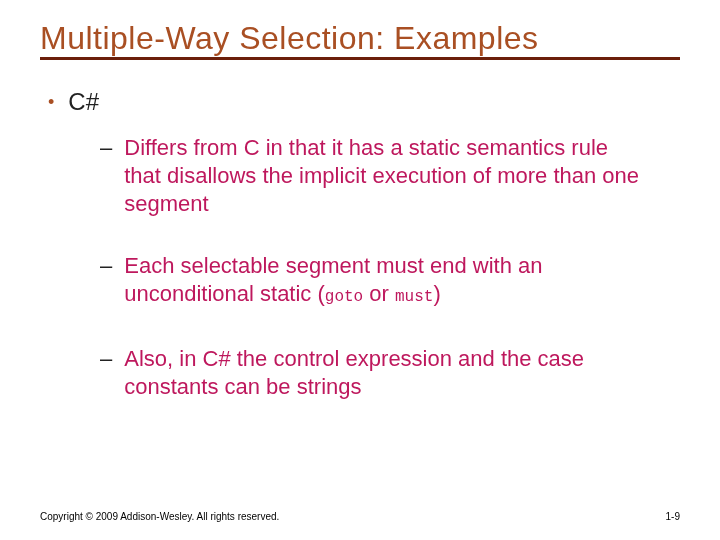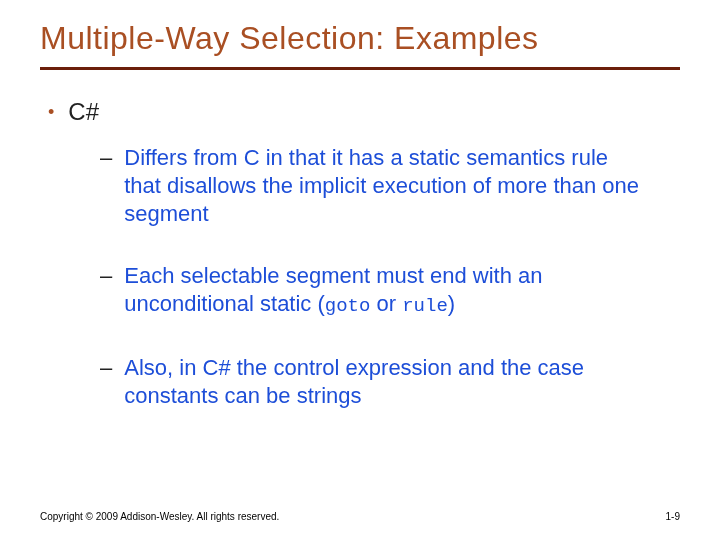--- a/index.html
+++ b/index.html
@@ -16,21 +16,21 @@
     padding: 20px 40px 0 40px;
     box-sizing: border-box;
     height: 100%;
     position: relative;
   }
   .title {
     color: #a94f23;
     font-family: "Trebuchet MS", Verdana, sans-serif;
     font-size: 32px;
     font-weight: normal;
-    margin: 0 0 10px 0;
+    margin: 0 0 0 0;
     letter-spacing: 0.5px;
   }
   .rule {
     border: none;
     border-top: 3px solid #6b1f0a;
     margin: 0 0 28px 0;
   }
   .bullet-l1 {
     display: flex;
     align-items: flex-start;
@@ -56,27 +56,27 @@
     margin-bottom: 34px;
   }
   .bullet-l2 .dash {
     color: #222;
     font-size: 22px;
     line-height: 28px;
     margin-right: 12px;
     flex-shrink: 0;
   }
   .bullet-l2 .text {
-    color: #1d4ed8;
+    color: #be185d;
     font-size: 22px;
     line-height: 28px;
   }
   .code {
     font-family: "Courier New", monospace;
-    font-size: 19px;
+    font-size: 16px;
   }
   .footer {
     position: absolute;
     bottom: 18px;
     left: 40px;
     right: 40px;
     display: flex;
     justify-content: space-between;
     font-family: Arial, sans-serif;
     font-size: 10px;
@@ -96,21 +96,21 @@
     <span class="text">C#</span>
   </div>
 
   <div class="bullet-l2">
     <span class="dash">–</span>
     <span class="text">Differs from C in that it has a static semantics rule that disallows the implicit execution of more than one segment</span>
   </div>
 
   <div class="bullet-l2">
     <span class="dash">–</span>
-    <span class="text"><span>Each selectable segment must end with an unconditional static (</span><span class="code">goto</span><span> or </span><span class="code">rule</span><span>)</span></span>
+    <span class="text"><span>Each selectable segment must end with an unconditional static (</span><span class="code">goto</span><span> or </span><span class="code">must</span><span>)</span></span>
   </div>
 
   <div class="bullet-l2">
     <span class="dash">–</span>
     <span class="text">Also, in C# the control expression and the case constants can be strings</span>
   </div>
 
   <div class="footer">
     <span>Copyright © 2009 Addison-Wesley. All rights reserved.</span>
     <span>1-9</span>

